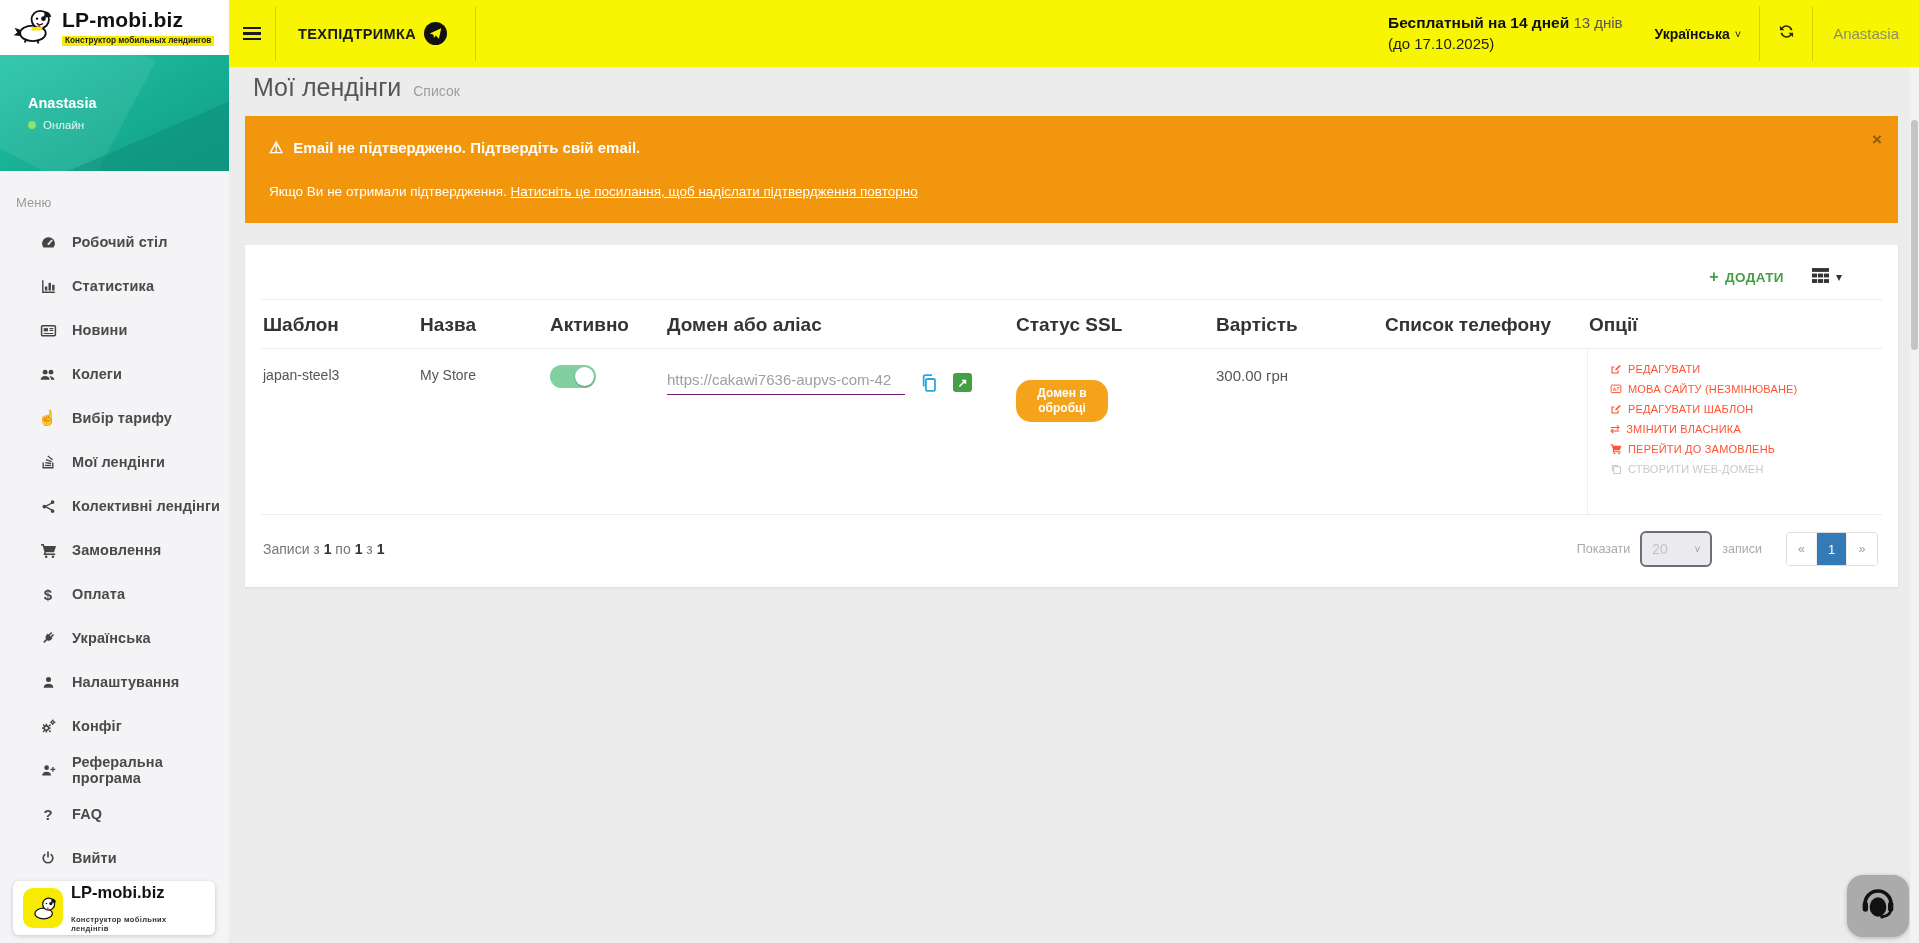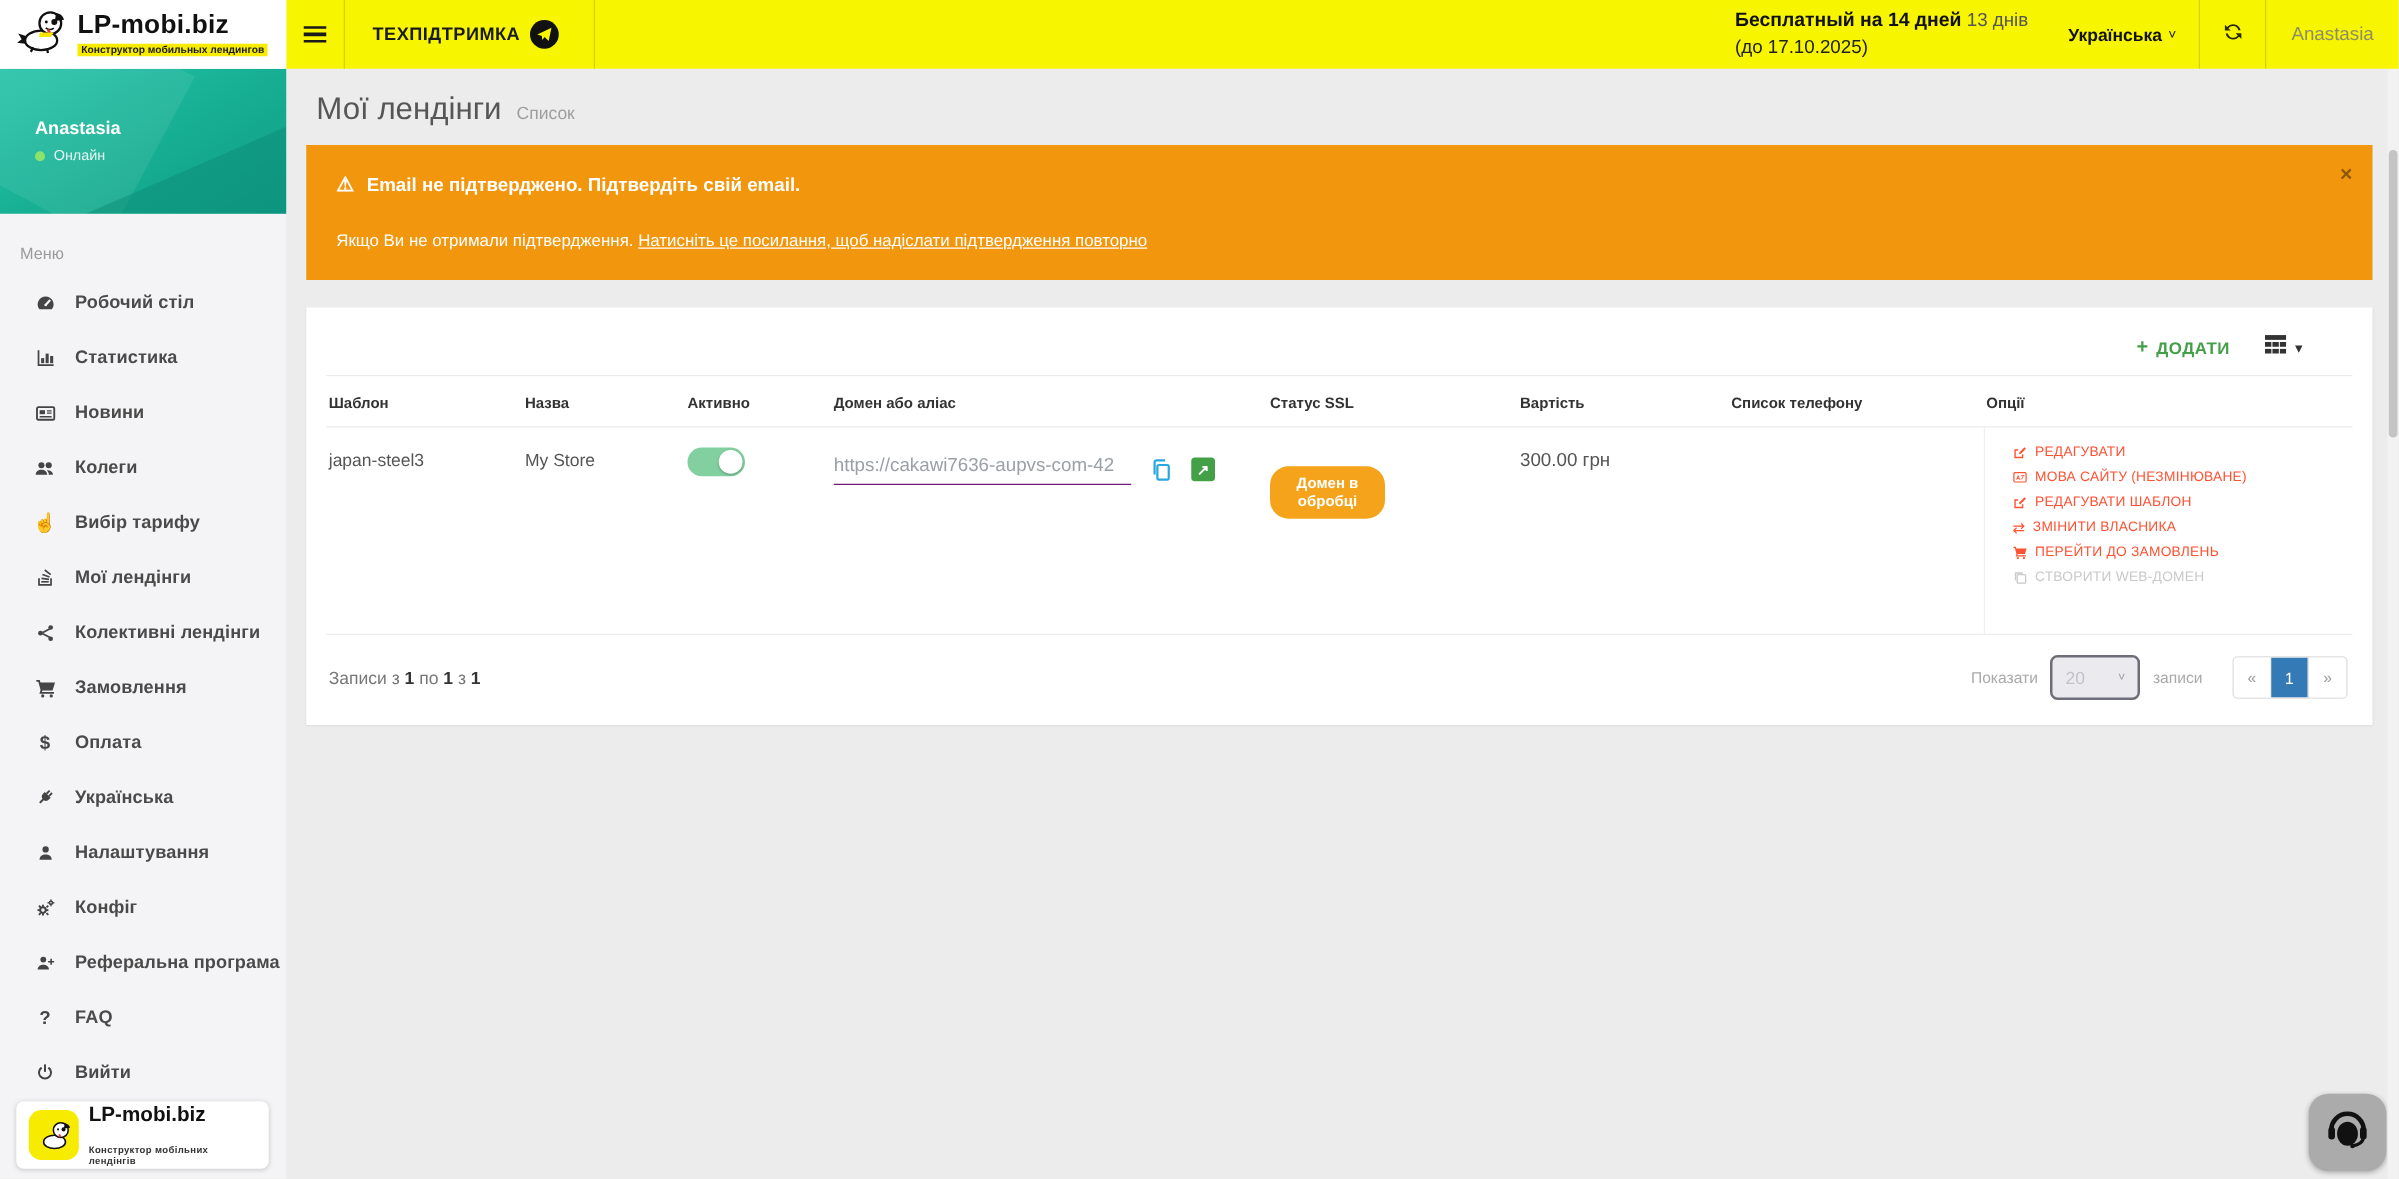--- a/index.html
+++ b/index.html
@@ -6,21 +6,21 @@
   html,body { width:1919px; height:943px; overflow:hidden; font-family:"Liberation Sans",sans-serif; background:#ececec; }
   .app { position:relative; width:1919px; height:943px; }
 
   
   .top-logo { position:absolute; left:0; top:0; width:229px; height:55px; background:#fff; display:flex; align-items:center; padding:0 10px; gap:8px; z-index:5; }
   .top-logo .brand-text { line-height:1; }
   .top-logo .brand-name { font-size:21px; font-weight:bold; color:#111; letter-spacing:.2px; }
   .top-logo .brand-tag { display:inline-block; margin-top:3px; font-size:8.2px; font-weight:bold; color:#1a1a1a; background:#f7ec00; padding:1px 3px; }
 
   
-  .topbar { position:absolute; left:229px; top:0; width:1690px; height:55px; background:#f7f500; display:flex; align-items:center; z-index:4; }
+  .topbar { position:absolute; left:229px; top:0; width:1690px; height:67px; background:#f7f500; display:flex; align-items:center; z-index:4; }
   .tb-divider { width:1px; height:55px; background:rgba(0,0,0,.14); }
   .hamburger { width:46px; height:55px; display:flex; flex-direction:column; justify-content:center; align-items:center; gap:3px; cursor:pointer; }
   .hamburger i { display:block; width:18px; height:2.6px; background:#1a1a1a; }
   .support { display:flex; align-items:center; gap:8px; padding:0 28px 0 22px; height:55px; cursor:pointer; }
   .support-label { font-size:14.5px; font-weight:bold; color:#1a1a1a; letter-spacing:.4px; }
   .tg-circle { width:23px; height:23px; border-radius:50%; background:#111; display:flex; align-items:center; justify-content:center; }
   .tb-right { margin-left:auto; display:flex; align-items:center; height:55px; }
   .trial { text-align:left; line-height:1.35; padding-right:14px; }
   .trial .l1 { font-size:15px; color:#555; }
   .trial .l1 b { color:#111; font-size:15.5px; }
@@ -34,21 +34,21 @@
   
   .sidebar { position:absolute; left:0; top:55px; width:229px; height:888px; background:#f4f4f6; }
   .user-panel { position:relative; height:116px; background:linear-gradient(150deg,#25c4a9 0%,#16ae93 55%,#109c85 100%); overflow:hidden; padding:40px 0 0 28px; }
   .user-panel::after { content:""; position:absolute; left:0; top:0; width:100%; height:100%; background:#0c8e7a; clip-path:polygon(100% 40%,100% 100%,30% 100%); opacity:.55; }
   .user-panel::before { content:""; position:absolute; left:-30px; top:-40px; width:160px; height:150px; background:rgba(255,255,255,.08); transform:rotate(28deg); }
   .user-name { position:relative; z-index:2; color:#fff; font-weight:bold; font-size:14.5px; }
   .user-status { position:relative; z-index:2; margin-top:8px; display:flex; align-items:center; gap:7px; font-size:11.5px; color:#e8f7f3; }
   .status-dot { width:8px; height:8px; border-radius:50%; background:#8de26a; }
   .menu-label { padding:24px 0 10px 16px; font-size:13px; color:#9b9b9b; }
   .nav { list-style:none; }
-  .nav-item { display:flex; align-items:center; gap:14px; height:44px; padding-left:26px; cursor:pointer; color:#4a4a4a; }
+  .nav-item { display:flex; align-items:center; gap:14px; height:44px; padding-left:38px; cursor:pointer; color:#4a4a4a; }
   .nav-ico { width:20px; display:flex; justify-content:center; align-items:center; color:#444; flex:none; }
   .nav-ico svg { display:block; }
   .nav-ico .glyph { font-size:15px; font-weight:bold; color:#444; }
   .nav-lbl { font-size:14.5px; font-weight:bold; letter-spacing:.1px; }
   .bottom-logo { position:absolute; left:13px; bottom:8px; width:202px; height:54px; background:#fff; border-radius:6px; box-shadow:0 1px 4px rgba(0,0,0,.18); display:flex; align-items:center; gap:8px; padding:0 10px; }
   .bl-badge { width:40px; height:40px; background:#f7ec00; border-radius:10px; display:flex; align-items:center; justify-content:center; flex:none; }
   .bl-text .brand-name { font-size:16.5px; font-weight:bold; color:#111; }
   .bl-text .brand-tag2 { font-size:7.6px; color:#333; font-weight:bold; letter-spacing:.3px; margin-top:13px; }
 
   
@@ -67,21 +67,21 @@
   .card { margin:22px 12px 0 16px; background:#fff; box-shadow:0 1px 2px rgba(0,0,0,.08); padding:10px 16px 12px 16px; }
   .card-toolbar { display:flex; justify-content:flex-end; align-items:center; gap:28px; height:44px; padding-right:40px; }
   .add-btn { display:flex; align-items:center; gap:6px; color:#43a047; font-size:13.5px; font-weight:bold; letter-spacing:.4px; cursor:pointer; }
   .add-plus { font-size:16px; font-weight:bold; }
   .grid-btn { display:flex; align-items:center; gap:7px; cursor:pointer; color:#333; }
   .grid-caret { font-size:12px; color:#333; }
 
   .lp-table { width:100%; }
   .t-head, .t-row { display:grid; grid-template-columns:157px 130px 117px 349px 200px 169px 204px auto; }
   .t-head { border-top:1px solid #ececec; border-bottom:1px solid #ececec; }
-  .th { padding:14px 6px 12px 2px; font-size:12px; font-weight:bold; color:#333; }
+  .th { padding:14px 6px 12px 2px; font-size:19px; font-weight:bold; color:#333; }
   .t-row { border-bottom:1px solid #ececec; min-height:166px; }
   .td { padding:18px 6px 10px 2px; font-size:14px; color:#555; }
 
   .toggle { margin-top:-2px; width:46px; height:23px; border-radius:13px; background:#82cfa0; position:relative; cursor:pointer; display:inline-block; }
   .toggle .knob { position:absolute; right:2px; top:2px; width:19px; height:19px; border-radius:50%; background:#fff; box-shadow:0 1px 2px rgba(0,0,0,.25); }
 
   .domain-cell { display:flex; align-items:flex-start; gap:14px; padding-top:22px; }
   .domain-input { width:238px; border:none; border-bottom:1px solid #701a75; font-size:15px; color:#9aa0a6; outline:none; background:transparent; padding-bottom:6px; font-family:"Liberation Sans",sans-serif; }
   .copy-btn, .ext-btn { cursor:pointer; margin-top:2px; }
   .ext-btn { width:19px; height:19px; background:#43a047; border-radius:3px; color:#fff; font-size:12px; font-weight:bold; display:flex; align-items:center; justify-content:center; }

